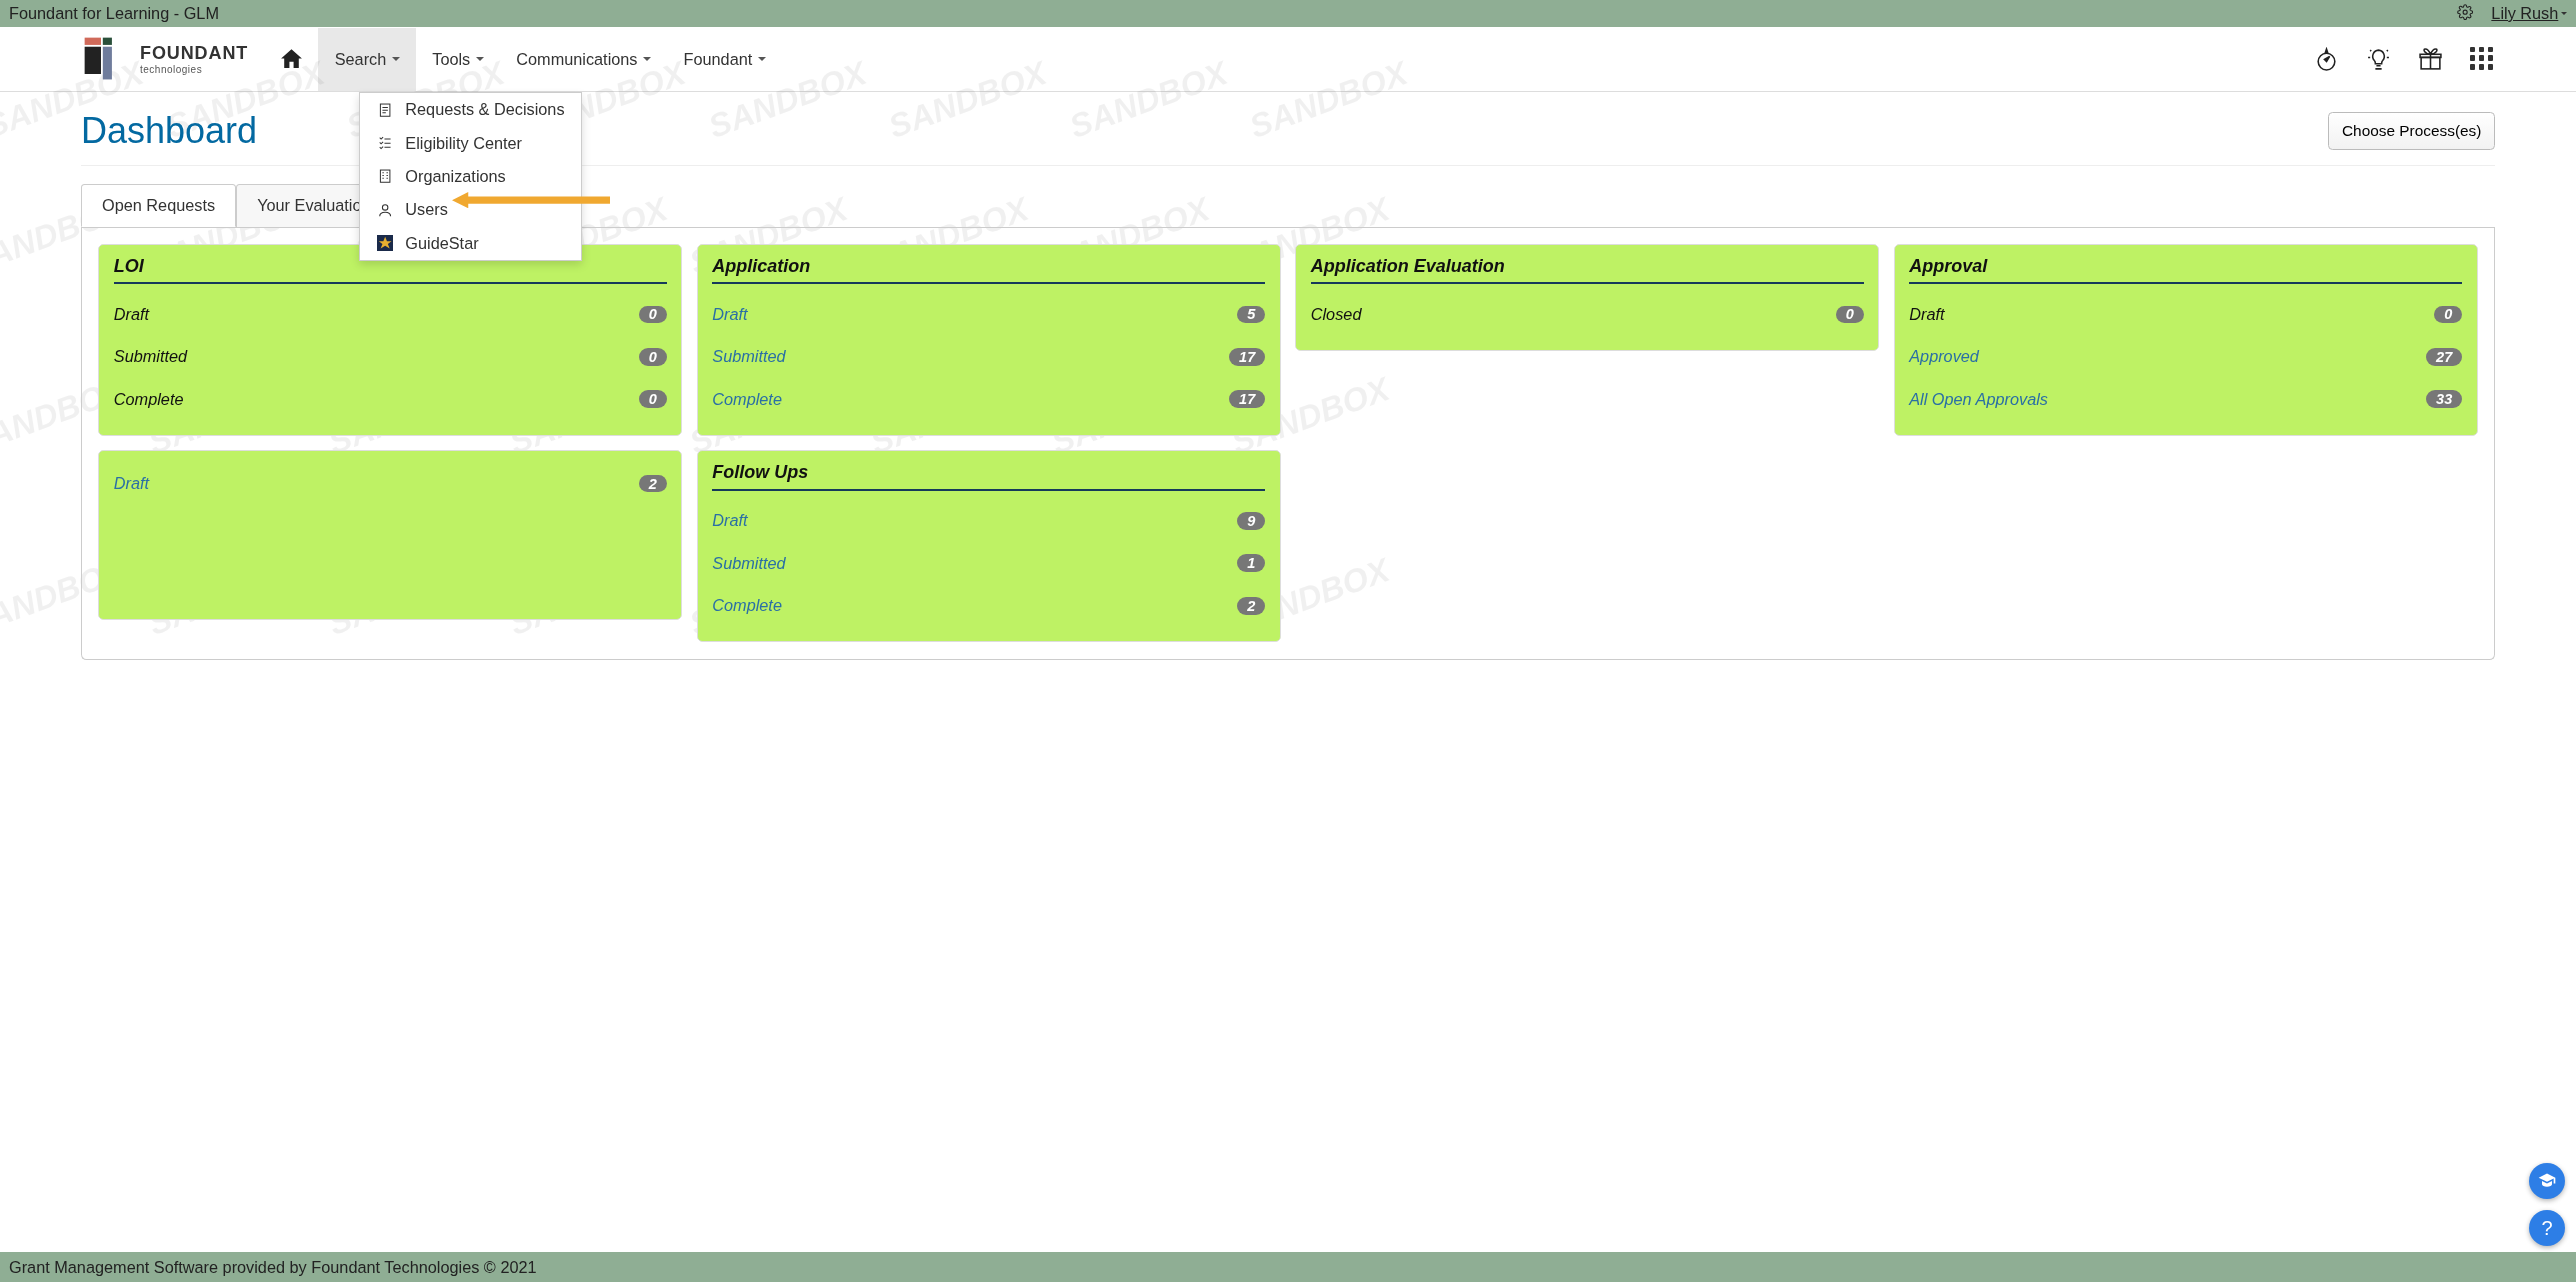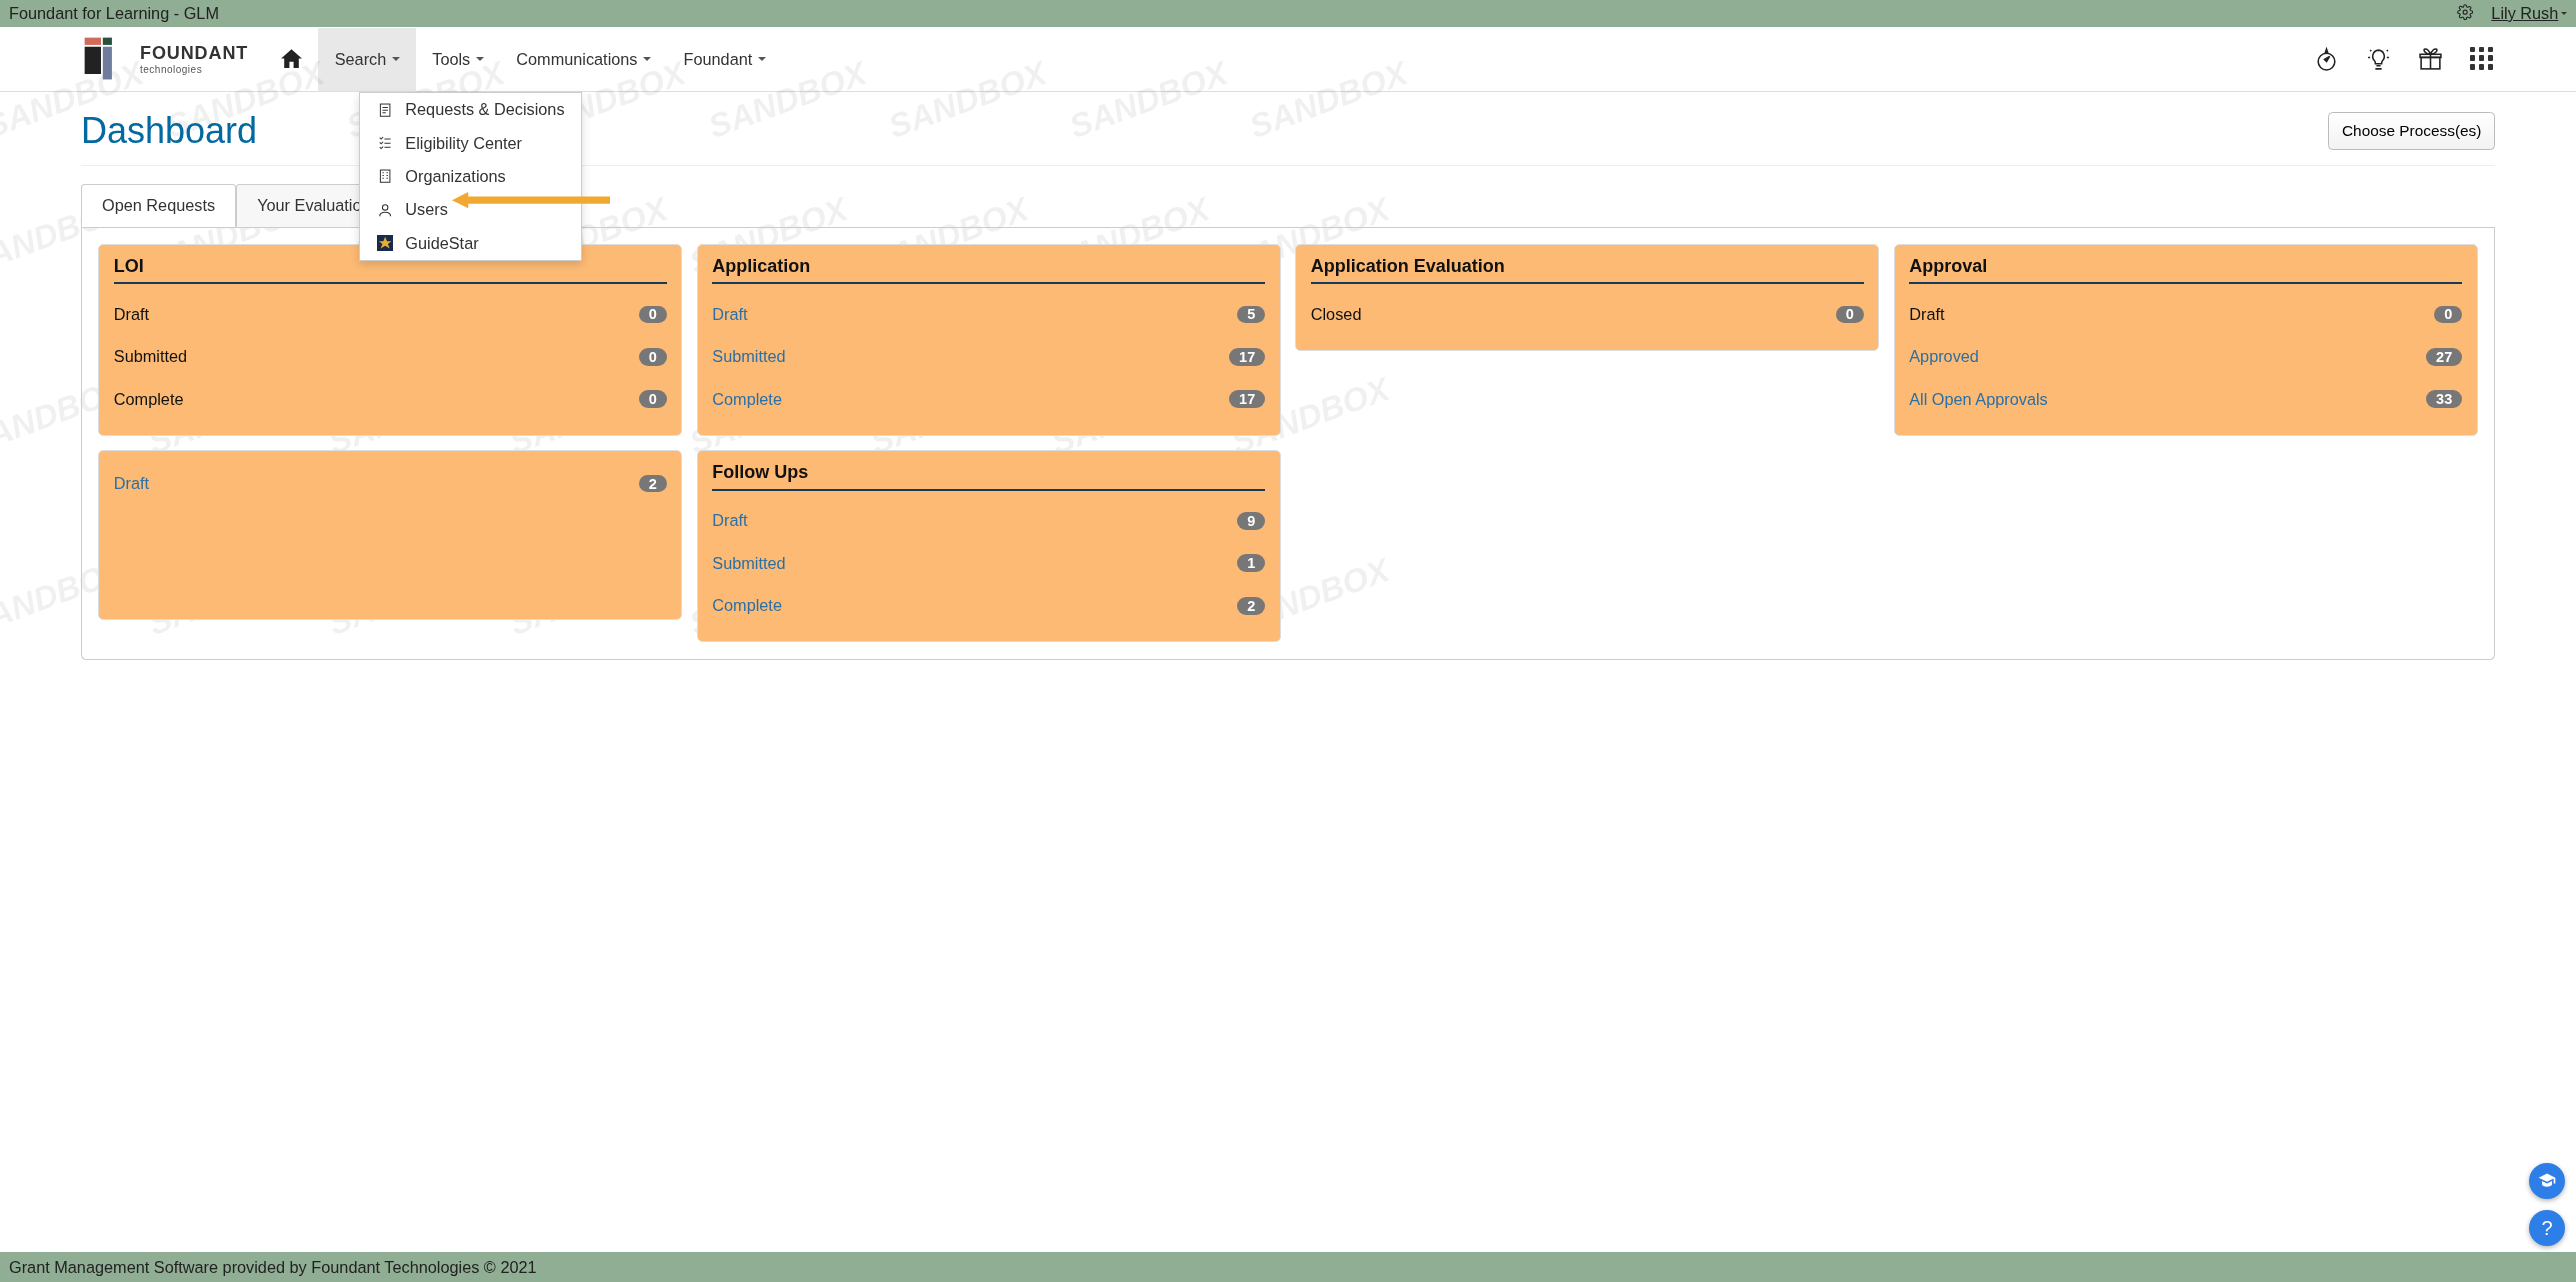--- a/index.html
+++ b/index.html
@@ -35,21 +35,21 @@
 .page-title { font-size: 36px; font-weight: 400; color: #0369a1; }
 .choose-btn { border: 0.9px solid #bbb; background: linear-gradient(#fff,#f2f2f2); border-radius: 4.5px; padding: 9px 12.6px; font-size: 15.4px; cursor: pointer; }
 
 .tabs { display: flex; border-bottom: 0.9px solid #ccc; }
 .tab { padding: 11px 20px; font-size: 16.3px; border: 0.9px solid #ccc; border-bottom: none; background: #f7f7f7; cursor: pointer; }
 .tab.active { background: #fff; border-bottom: 0.9px solid #fff; position: relative; top: 0.9px; border-radius: 3.6px 3.6px 0 0; }
 .tab:not(.active) { border-radius: 3.6px 3.6px 0 0; }
 
 .panel { border: 0.9px solid #ccc; border-top: none; border-radius: 0 0 5.4px 5.4px; padding: 16.3px; }
 .card-grid { display: grid; grid-template-columns: repeat(4, 1fr); gap: 14.5px; align-items: start; }
-.card { border: 0.9px solid #ddd; border-radius: 5.4px; padding: 11px 14.5px 14.5px 14.5px; background: #fdba74; }
+.card { border: 0.9px solid #ddd; border-radius: 5.4px; padding: 11px 14.5px 14.5px 14.5px; background: #bef264; font-style: italic; }
 .card-title { font-size: 18px; font-weight: 700; color: #111; border-bottom: 2.7px solid #163a5a; padding-bottom: 5.4px; margin-bottom: 9px; }
 .card-row { display: flex; justify-content: space-between; align-items: center; padding: 11.7px 0; font-size: 16.3px; }
 .card-row .label-link { color: #2a6fa5; cursor: pointer; }
 .card-row .label-plain { color: #111; }
 .badge { background: #777; color: #fff; border-radius: 11px; padding: 0.9px 10px; font-size: 14.5px; font-weight: 700; min-width: 27px; text-align: center; }
 
 .arrow-callout { position: absolute; top: 192px; left: 452px; z-index: 200; }
 .arrow-svg { width: 158px; height: 16.3px; }
 
 .footer { background: #8fae94; padding: 5.4px 9px; font-size: 16.3px; color: #222; position: fixed; bottom: 0; width: 100%; }

